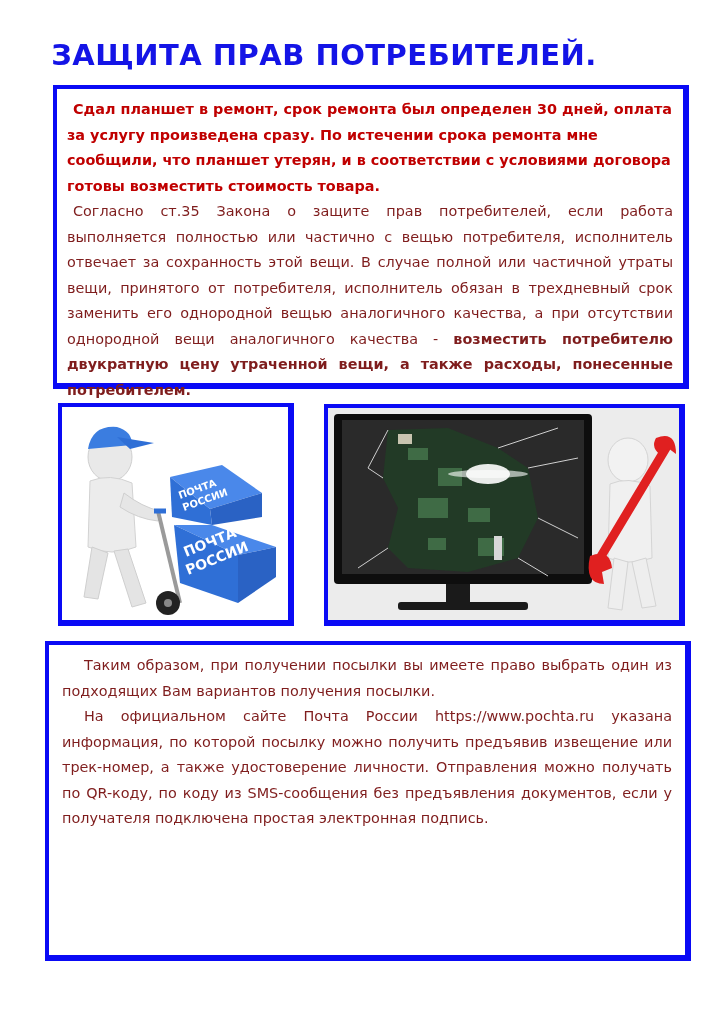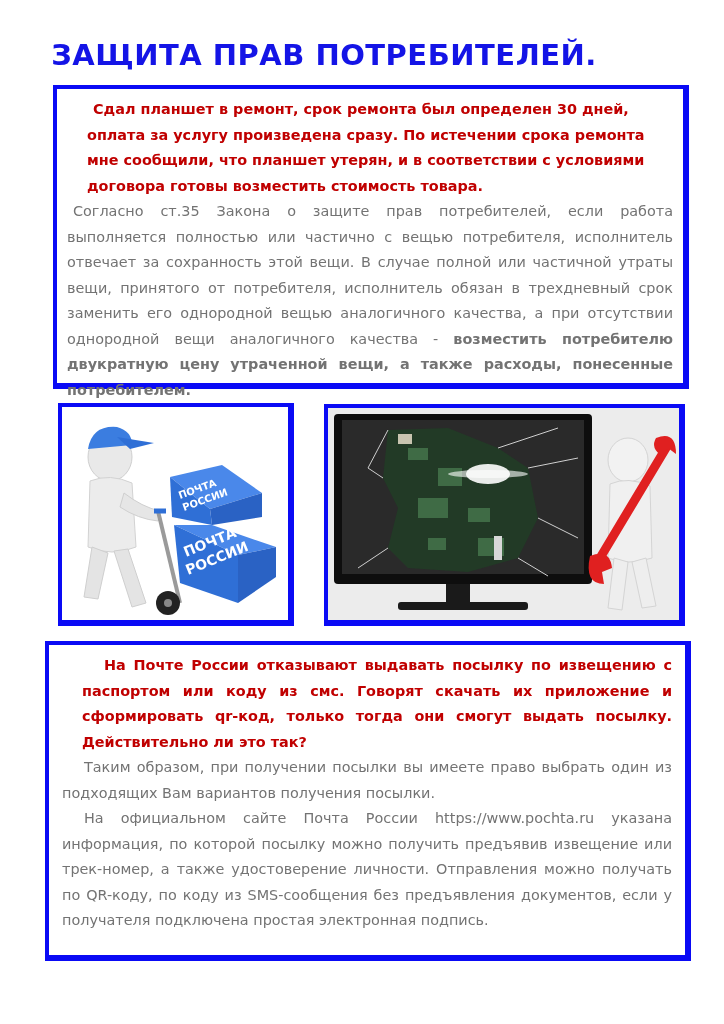--- a/index.html
+++ b/index.html
@@ -12,24 +12,24 @@
     color: #1414e6; font-size: 29px; font-weight: bold; letter-spacing: 0.5px;
     font-family: "DejaVu Sans", sans-serif;
   }
   .box {
     position: absolute; background: #fff; box-sizing: border-box;
     border: 4px solid #0a0af5; border-right-width: 6px; border-bottom-width: 6px;
   }
   .box1 { left: 53px; top: 85px; width: 636px; height: 304px; padding: 8px 10px 0 10px; }
   .box2 { left: 45px; top: 641px; width: 646px; height: 320px; padding: 8px 13px 0 13px; }
   .para {
-    margin: 0; font-size: 14.4px; line-height: 25.5px; color: #737373; text-align: justify;
+    margin: 0; font-size: 14.4px; line-height: 25.5px; color: #7f1d1d; text-align: justify;
     font-family: "DejaVu Sans", sans-serif;
   }
-  .red { color: #c00000; font-weight: bold; text-align: left; margin-left: 20px; }
+  .red { color: #c00000; font-weight: bold; text-align: left; }
   .red.just { text-align: justify; }
   .indent { text-indent: 6px; }
   .indent2 { text-indent: 22px; }
   .bold { font-weight: bold; }
 
   .imgbox {
     position: absolute; box-sizing: border-box;
     border: 4px solid #0a0af5; border-right-width: 6px; border-bottom-width: 6px;
     overflow: hidden;
   }
@@ -125,16 +125,15 @@
     <path d="M286 150 L280 200 L294 202 L300 154 Z" fill="#eeeeee" stroke="#d4d4d4"></path>
     <path d="M304 154 L314 200 L328 198 L318 150 Z" fill="#eeeeee" stroke="#d4d4d4"></path>
 
     <line x1="338" y1="40" x2="272" y2="150" stroke="#e02020" stroke-width="9" stroke-linecap="round"></line>
     <path d="M328 30 Q348 22 348 46 L340 40 L334 48 Q322 40 328 30 Z" fill="#e02020"></path>
     <path d="M262 148 Q256 176 276 176 L274 164 L284 160 Q282 140 262 148 Z" fill="#e02020"></path>
   </svg>
 </div>
 
 <div class="box box2">
-  <p class="para red just indent2">На Почте России отказывают выдавать посылку по извещению с паспортом или коду из смс. Говорят скачать их приложение и сформировать qr-код, только тогда они смогут выдать посылку. Действительно ли это так?</p>
   <p class="para indent2">Таким образом, при получении посылки вы имеете право выбрать один из подходящих Вам вариантов получения посылки.</p>
   <p class="para indent2">На официальном сайте Почта России https://www.pochta.ru указана информация, по которой посылку можно получить предъявив извещение или трек-номер, а также удостоверение личности. Отправления можно получать по QR-коду, по коду из SMS-сообщения без предъявления документов, если у получателя подключена простая электронная подпись.</p>
 </div>
 
 </body></html>

